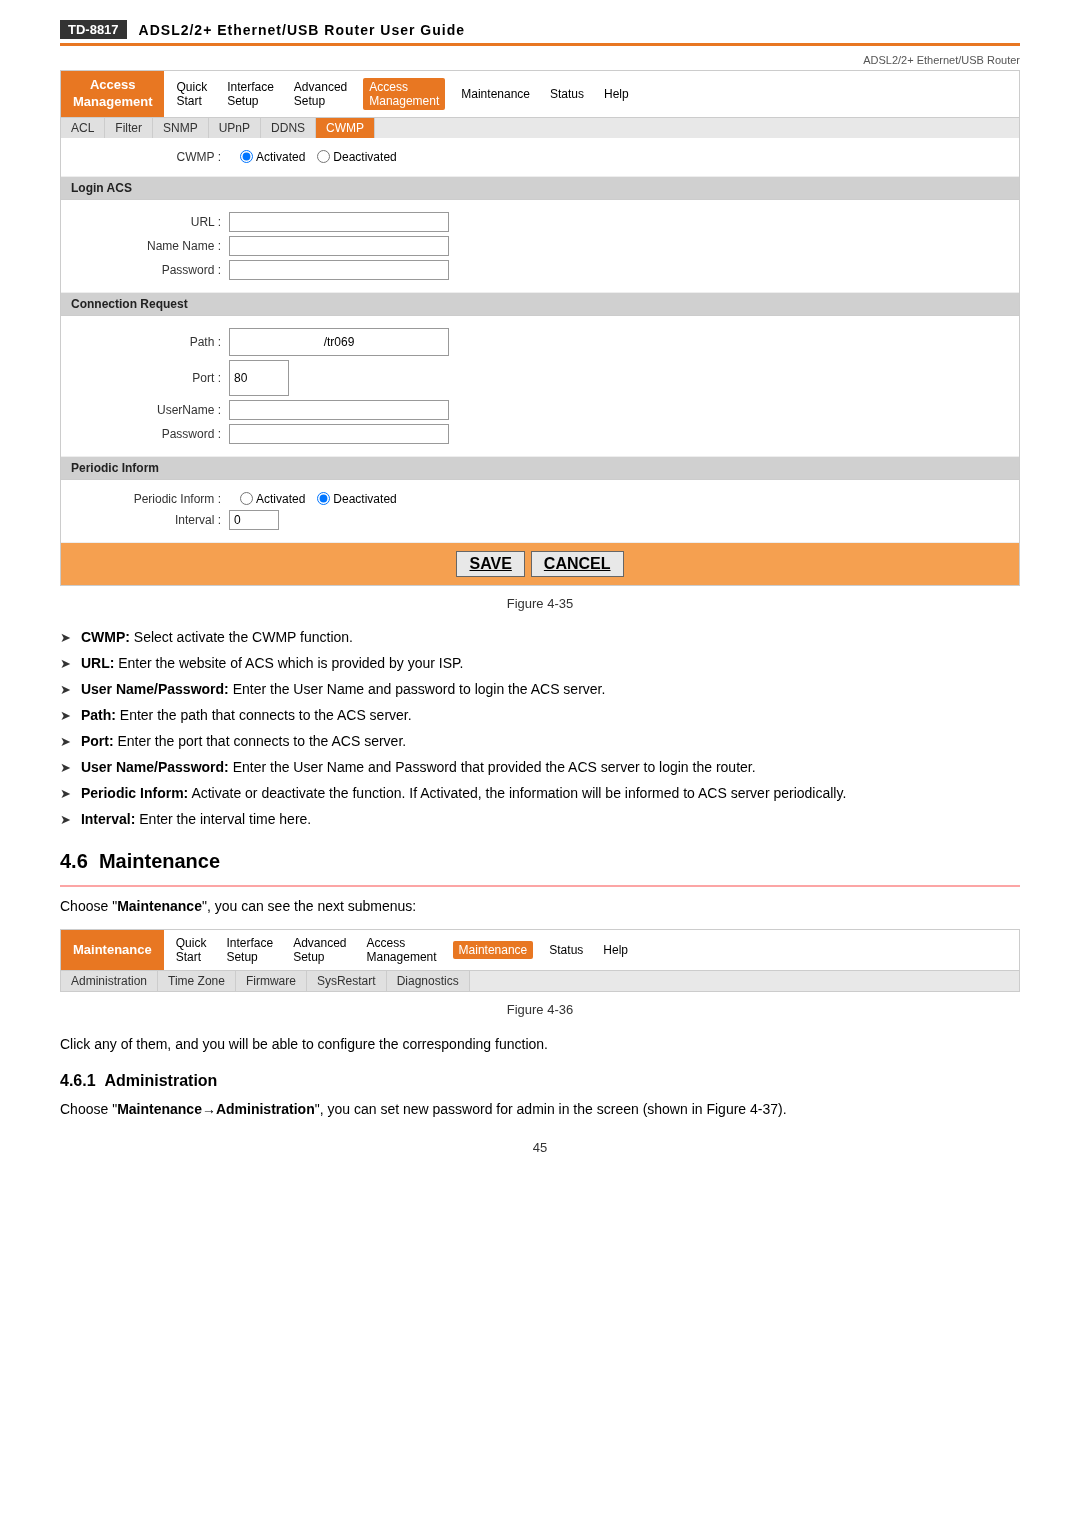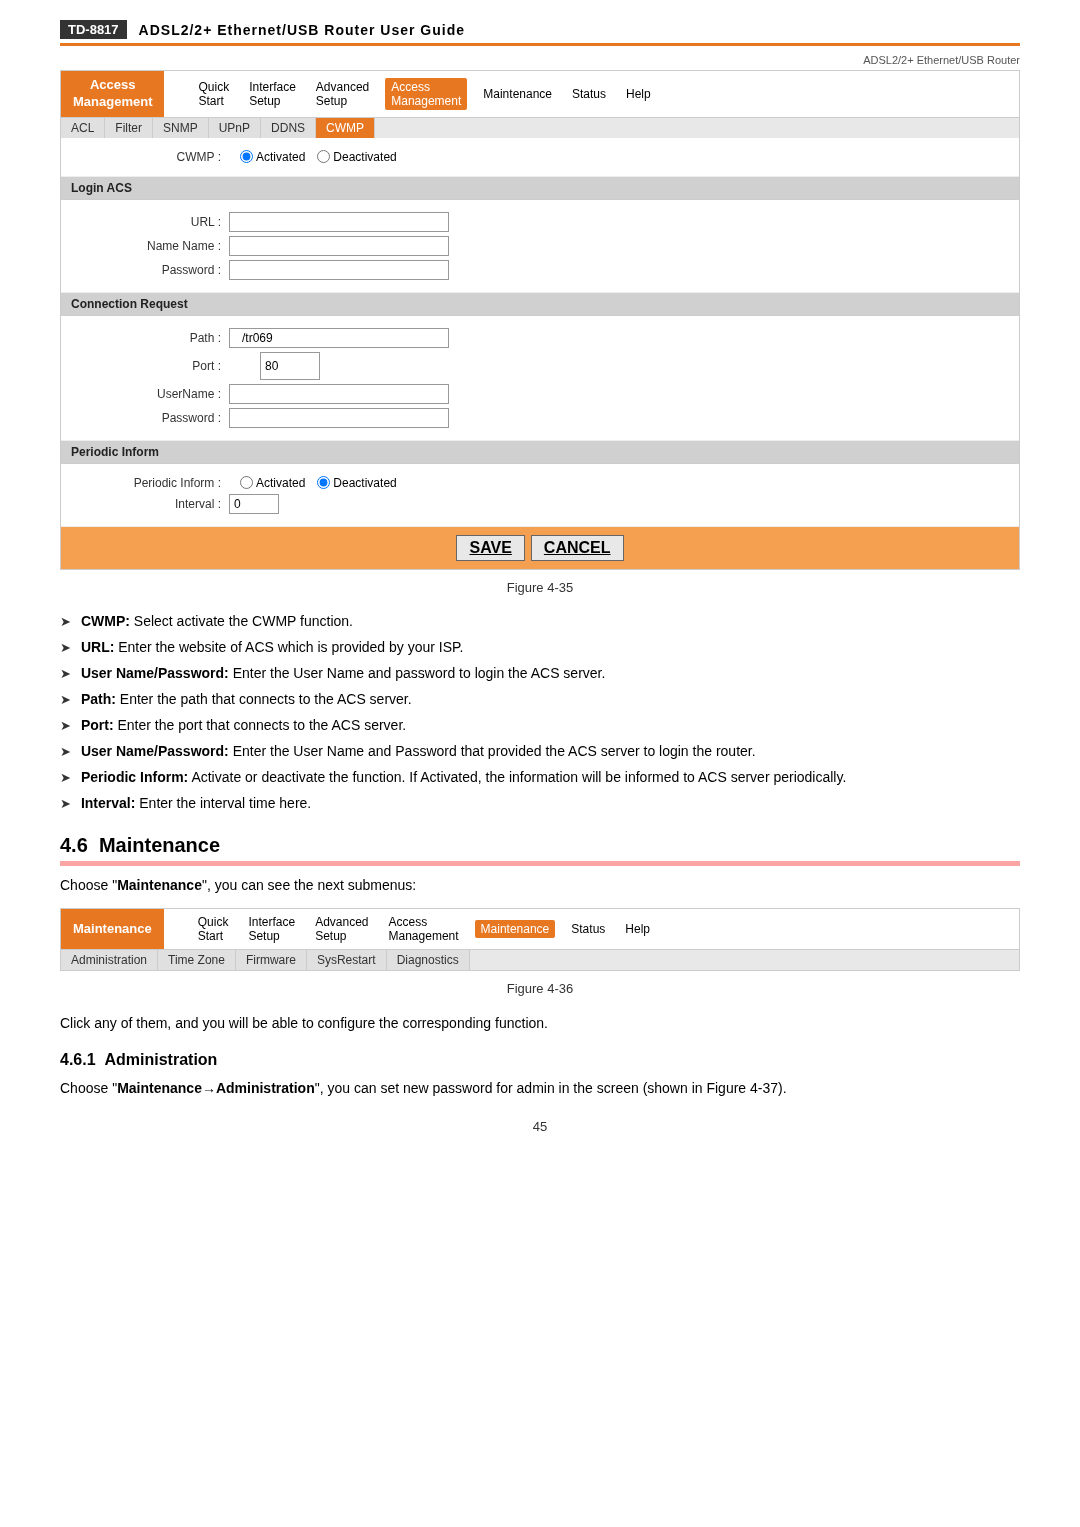--- a/index.html
+++ b/index.html
@@ -183,22 +183,22 @@
     }
     .bullet-term {
       font-weight: bold;
     }
 
     
     .section-heading {
       font-size: 20px;
       font-weight: bold;
       margin: 20px 0 8px 0;
-      border-bottom: 5px solid #fca5a5;
-      padding-bottom: 4px;
+      border-bottom: 2px solid #fca5a5;
+      padding-bottom: 12px;
     }
     .section-heading span {
       font-size: 20px;
       color: #000;
     }
 
     .sub-heading {
       font-size: 16px;
       font-weight: bold;
       margin: 16px 0 8px 0;
@@ -220,41 +220,40 @@
 
     
     .combined-nav {
       border: 1px solid #ccc;
       margin-bottom: 10px;
     }
     .top-nav-row {
       display: flex;
       align-items: stretch;
       border-bottom: 1px solid #ccc;
-      gap: 22px;
     }
     .bottom-tab-row {
       display: flex;
       background: #e8e8e8;
     }
 
     .path-input {
       border: 1px solid #999;
-      padding: 2px 12px;
+      padding: 2px 4px;
       font-size: 12px;
       width: 220px;
-      height: 20px;
+      height: 28px;
+      text-align: center;
     }
     .port-input {
       border: 1px solid #999;
       padding: 2px 4px;
       font-size: 12px;
       width: 60px;
-      height: 28px;
-      margin-left: 31px;
+      height: 36px;
     }
     .interval-input {
       border: 1px solid #999;
       padding: 2px 4px;
       font-size: 12px;
       width: 50px;
       height: 20px;
     }
   </style>
 </head>

